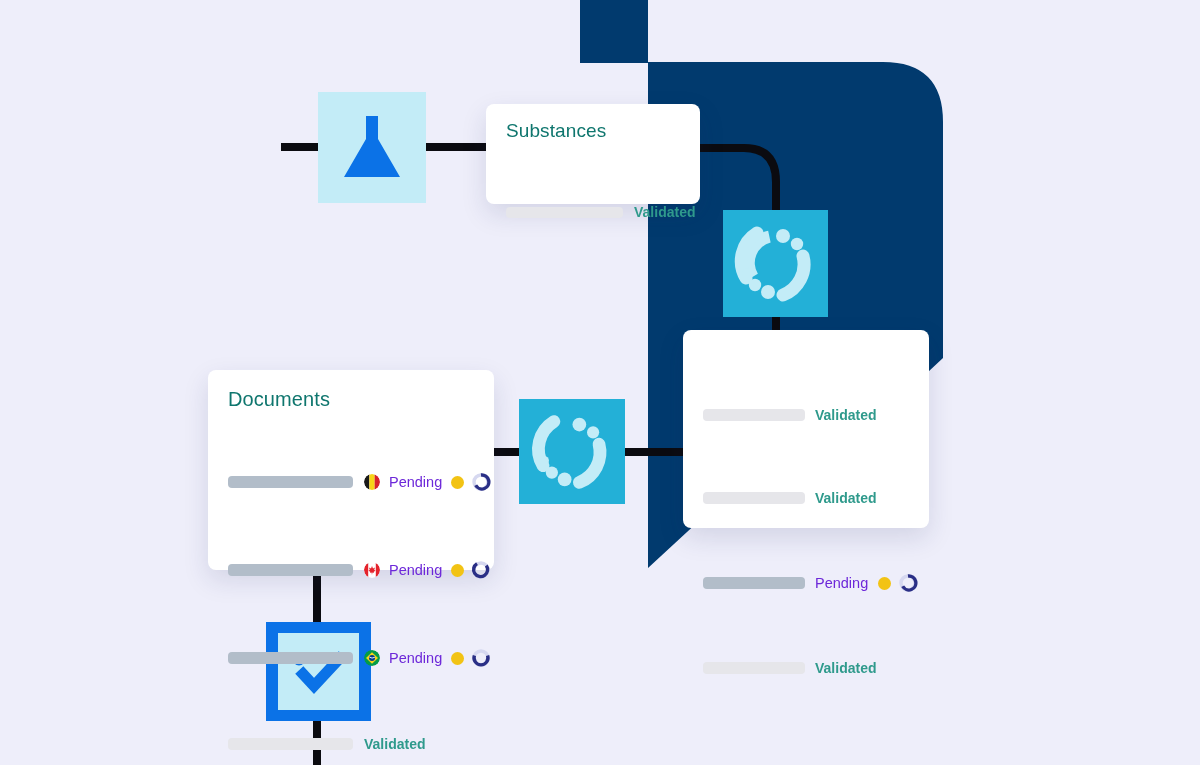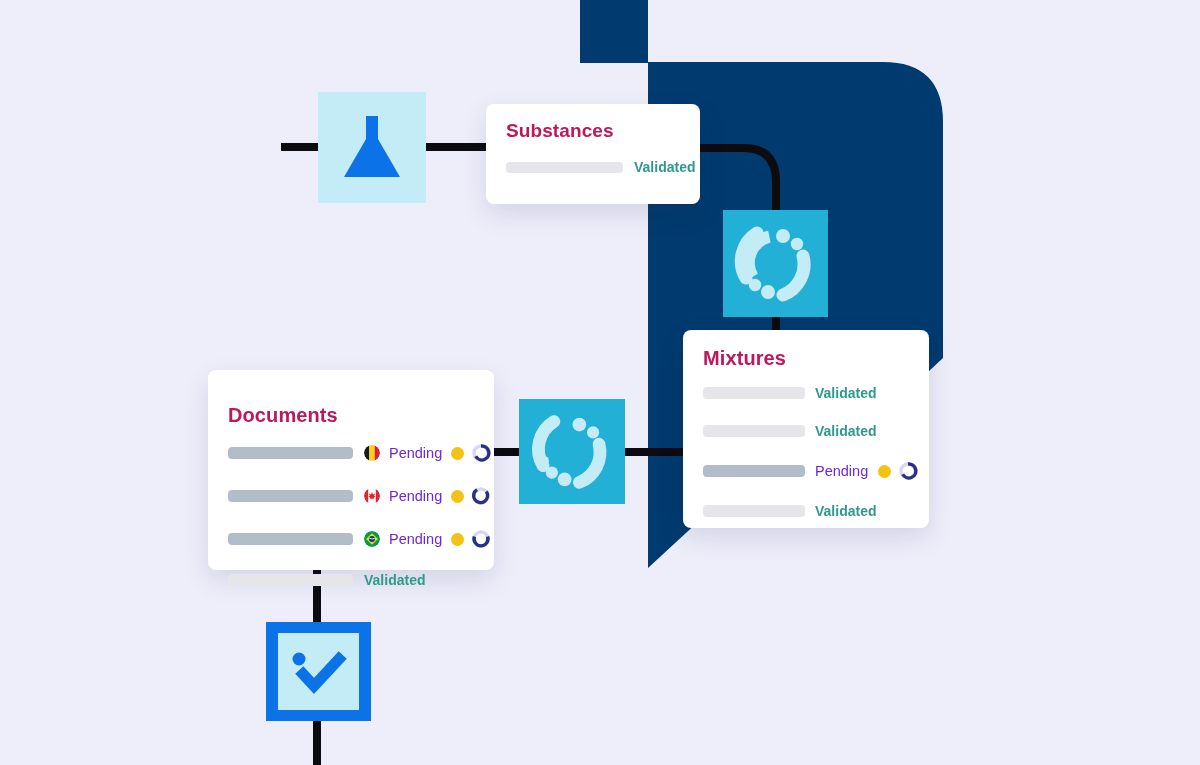--- a/index.html
+++ b/index.html
@@ -70,34 +70,35 @@
 
   
   .card {
     position: absolute;
     background: #ffffff;
     border-radius: 8px;
     box-shadow: 0 10px 26px rgba(31, 41, 92, 0.13);
     box-sizing: border-box;
   }
   .card-title {
-    color: #be185d;
+    color: #0f766e;
     font-size: 20px;
-    font-weight: 700;
+    font-weight: 400;
     letter-spacing: 0.1px;
     white-space: nowrap;
   }
   .rows {
     display: flex;
     flex-direction: column;
   }
   .row {
     display: flex;
     align-items: center;
     white-space: nowrap;
+    margin-top: 45px;
   }
   .bar {
     border-radius: 4px;
     flex: none;
   }
   .bar-pending { background: #b2bdc9; }
   .bar-validated { background: #e6e6ea; }
 
   .status {
     font-size: 14.5px;
@@ -144,21 +145,21 @@
   #card-substances .rows { margin-top: 17px; }
   #card-substances .bar { width: 117px; height: 11px; }
   #card-substances .status-validated { margin-left: 11px; }
 
   
   #card-documents {
     left: 208px;
     top: 370px;
     width: 286px;
     height: 200px;
-    padding: 34px 0 0 20px;
+    padding: 18px 0 0 20px;
   }
   #card-documents .card-title { font-size: 20px; }
   #card-documents .rows { margin-top: 16px; row-gap: 23px; }
   #card-documents .bar { width: 125px; height: 12px; }
   #card-documents .row .flag { margin-left: 11px; }
   #card-documents .row .status { margin-left: 9px; }
   #card-documents .row .dot-amber { margin-left: 9px; }
   #card-documents .row .spinner { margin-left: 7px; }
   #card-documents .row .status-validated { margin-left: 11px; }
 
@@ -352,21 +353,20 @@
 
       <div class="row">
         <div class="bar bar-validated"></div>
         <span class="status-validated">Validated</span>
       </div>
 
     </div>
   </div>
 
   <div class="card" id="card-mixtures">
-    <div class="card-title">Mixtures</div>
     <div class="rows">
 
       <div class="row">
         <div class="bar bar-validated"></div>
         <span class="status-validated">Validated</span>
       </div>
 
       <div class="row">
         <div class="bar bar-validated"></div>
         <span class="status-validated">Validated</span>

